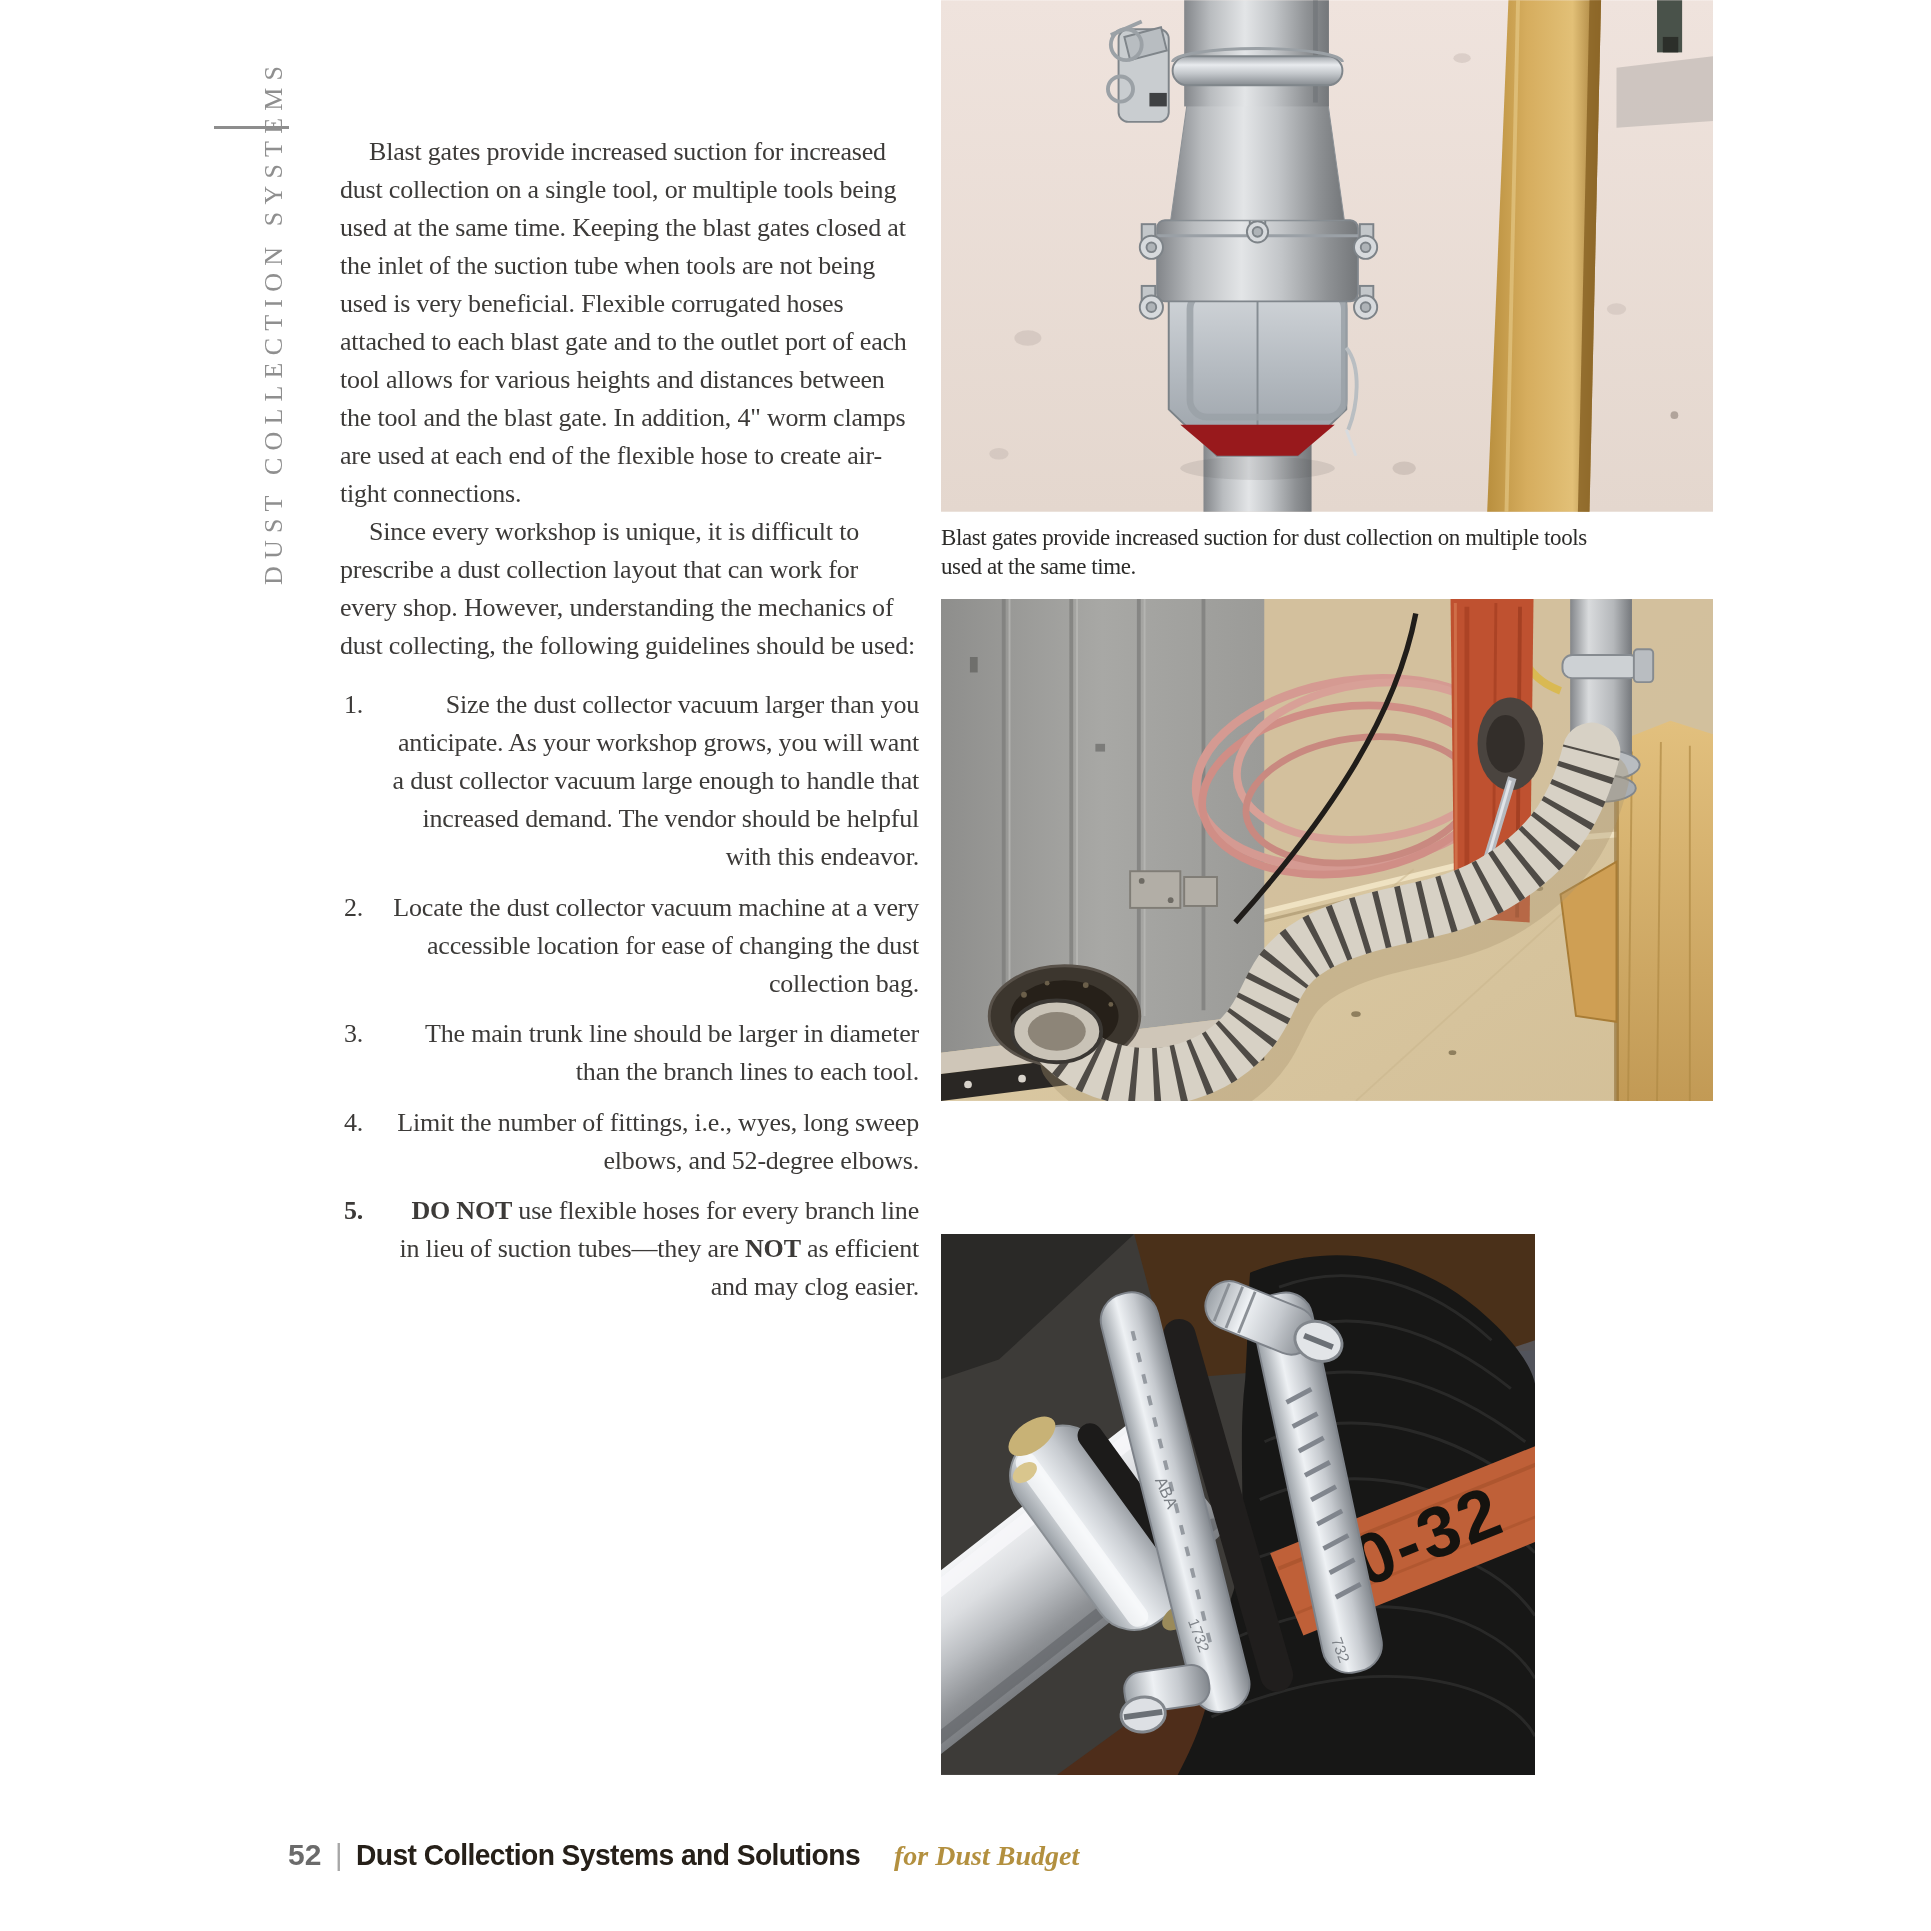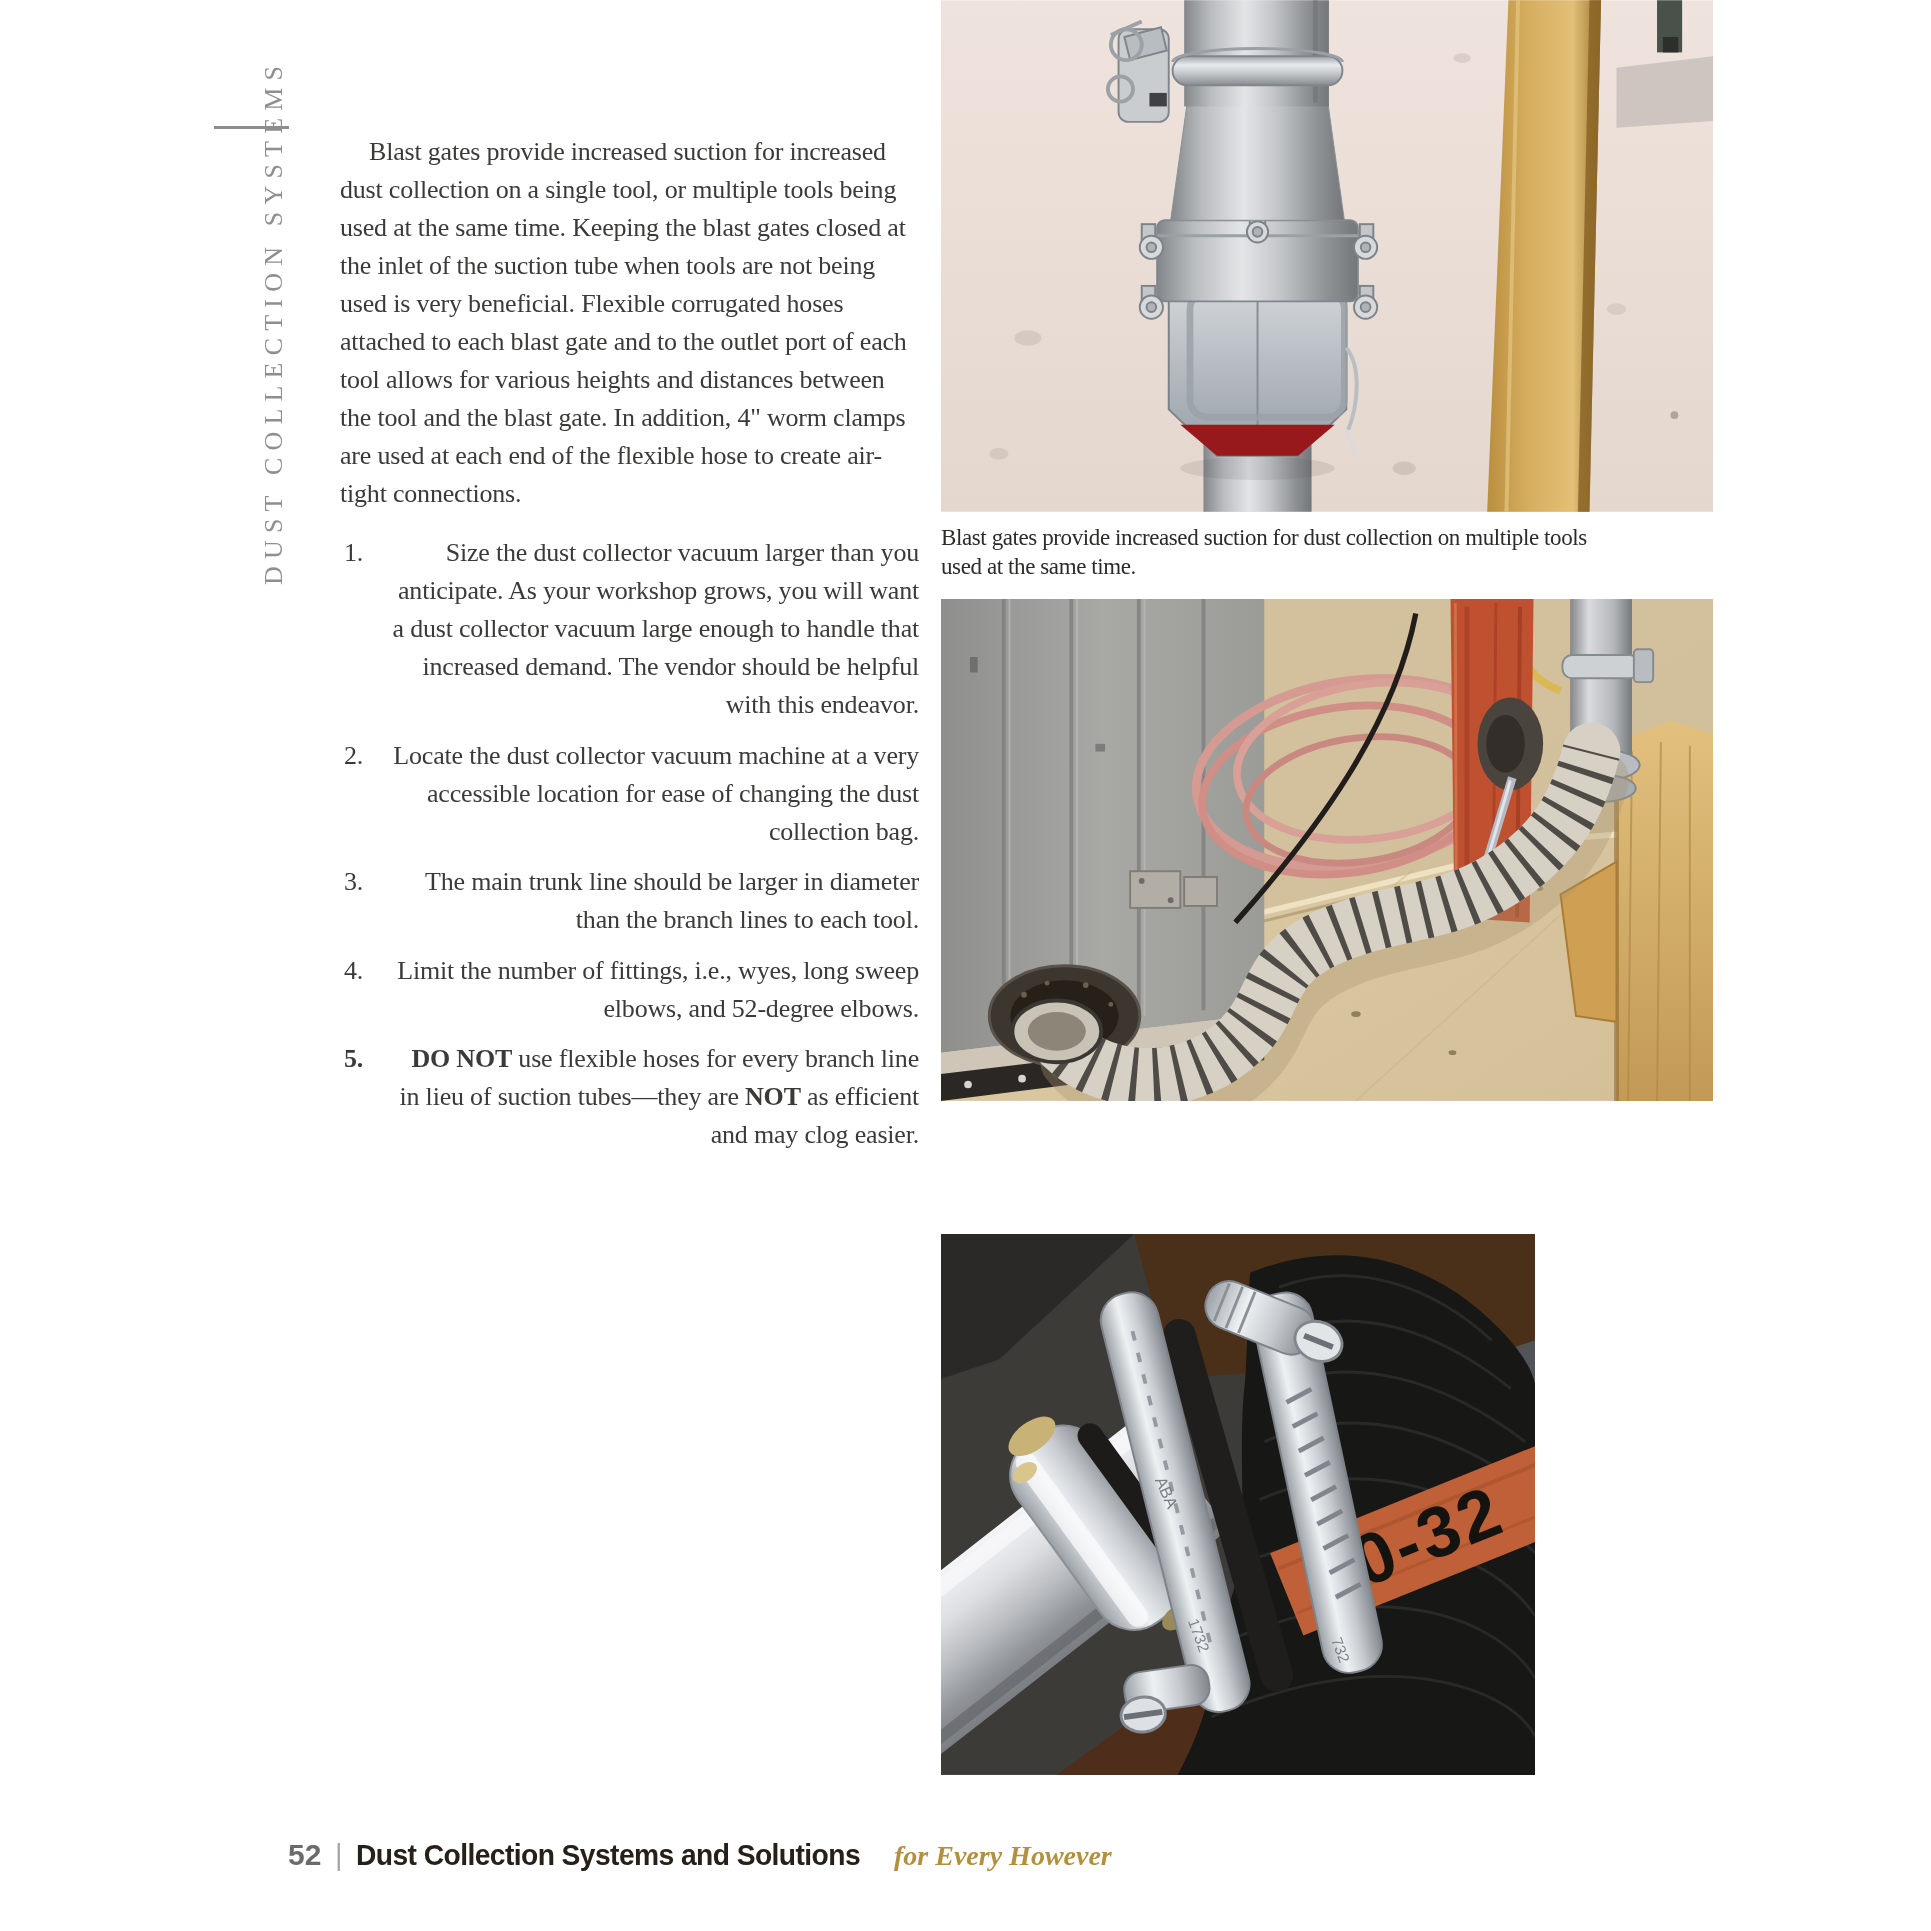--- a/index.html
+++ b/index.html
@@ -33,20 +33,21 @@
 </head>
 <body>
 
 <div class="page">
 
   <div class="side-rule"></div>
   <div class="side-label">DUST COLLECTION SYSTEMS</div>
 
   <div class="text-col">
     <p class="para">Blast gates provide increased suction for increased dust collection on a single tool, or multiple tools being used at the same time. Keeping the blast gates closed at the inlet of the suction tube when tools are not being used is very beneficial. Flexible corrugated hoses attached to each blast gate and to the outlet port of each tool allows for various heights and distances between the tool and the blast gate. In addition, 4" worm clamps are used at each end of the flexible hose to create air-tight connections.</p>
+    <p class="para">Since every workshop is unique, it is difficult to prescribe a dust collection layout that can work for every shop. However, understanding the mechanics of dust collecting, the following guidelines should be used:</p>
     <div class="glist">
       <div class="li">
         <span class="num">1.</span>
         <span class="itext">Size the dust collector vacuum larger than you anticipate. As your workshop grows, you will want a dust collector vacuum large enough to handle that increased demand. The vendor should be helpful with this endeavor.</span>
       </div>
       <div class="li">
         <span class="num">2.</span>
         <span class="itext">Locate the dust collector vacuum machine at a very accessible location for ease of changing the dust collection bag.</span>
       </div>
       <div class="li">
@@ -388,17 +389,17 @@
         </g>
       <ellipse cx="392" cy="95" rx="25" ry="20" fill="#e2e5e8" stroke="#82878d" stroke-width="3"></ellipse>
       <line x1="376" y1="95" x2="408" y2="95" stroke="#6b7076" stroke-width="6"></line>
     </g>
   </svg>
 
   <div class="footer">
     <span class="pg">52</span>
     <span class="fdiv">|</span>
     <span class="ftitle">Dust Collection Systems and Solutions</span>
-    <span class="fsub">for Every However</span>
+    <span class="fsub">for Dust Budget</span>
   </div>
 
 </div>
 
 
 </body></html>

